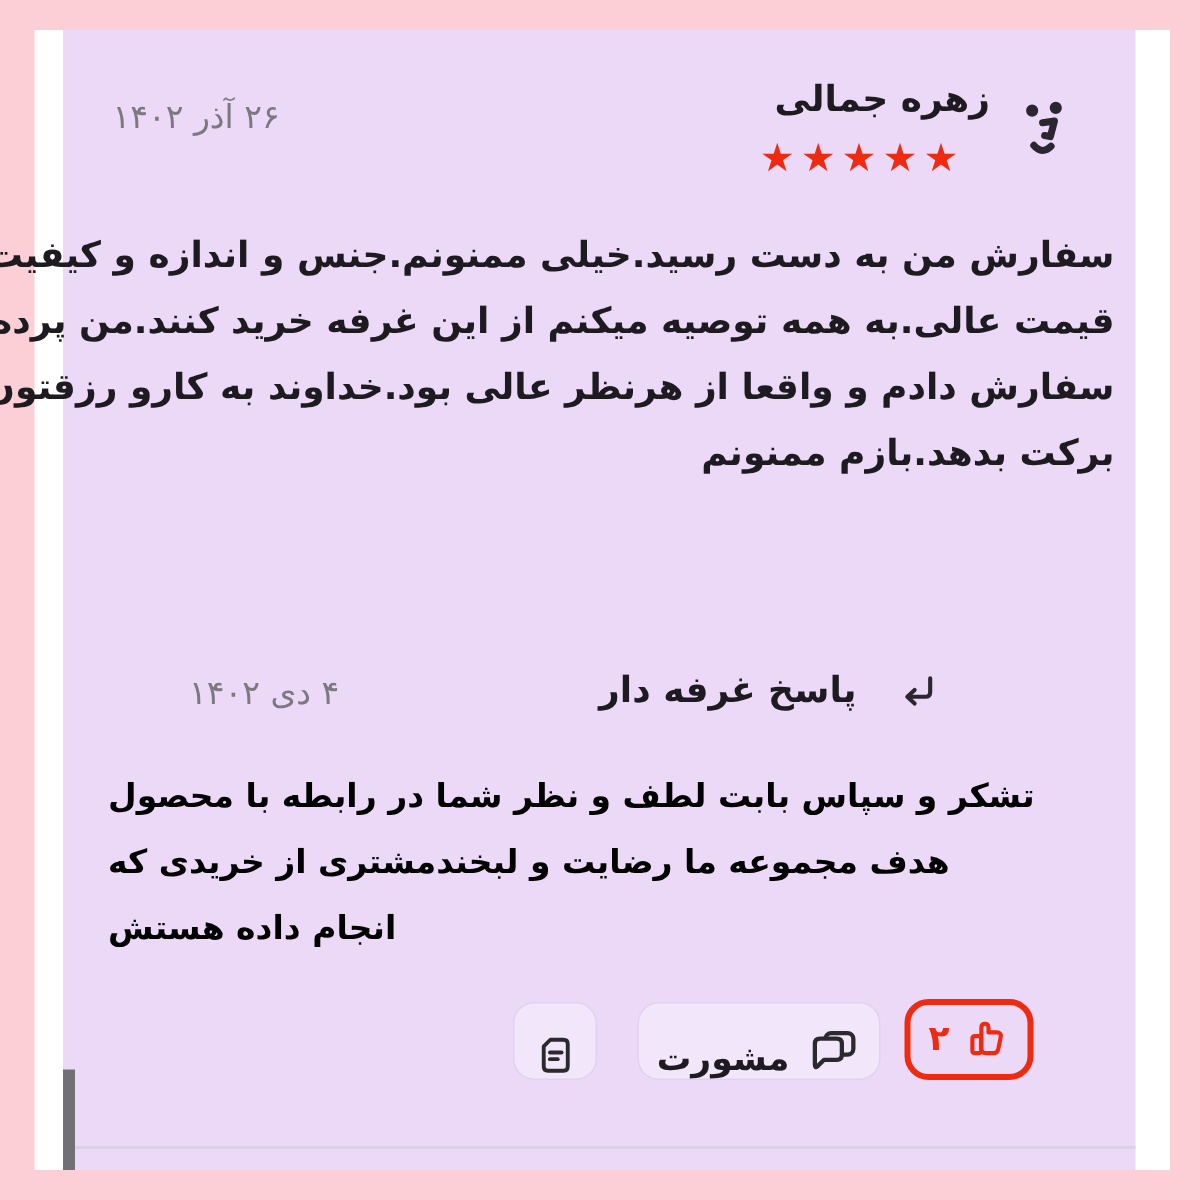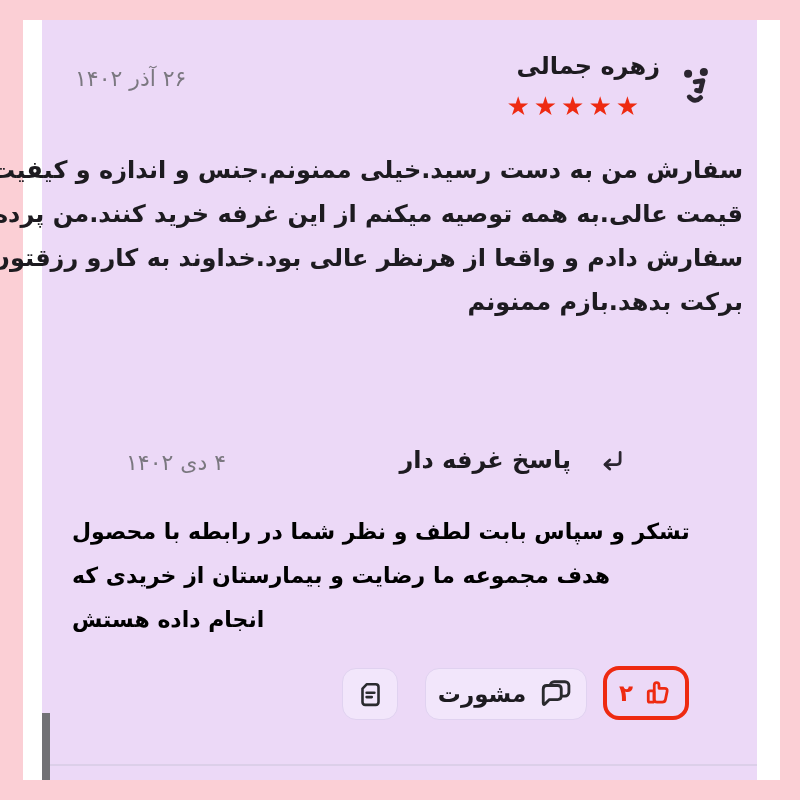--- a/index.html
+++ b/index.html
@@ -48,21 +48,21 @@
   .reply-text {
     position:absolute; top:490px; right:30px; left:30px;
     text-align:left; color:#000000;
     font-size:22px; font-weight:700; line-height:44px;
   }
   .reply-text div { white-space:nowrap; }
   
   .btn {
     position:absolute; top:648px; height:52px;
     background:#f2e6fb; border:1.5px solid #e0d2f0; border-radius:14px;
-    display:flex; align-items:center; justify-content:center; gap:12px;
+    display:flex; align-items:flex-end; justify-content:center; gap:12px;
     cursor:pointer;
   }
   .note-btn { left:300px; width:56px; }
   .consult-btn { left:383px; width:162px; }
   .consult-label { font-size:23px; font-weight:700; color:#1d1b20; }
   .like-btn {
     position:absolute; top:646px; left:561px; width:86px; height:54px;
     background:transparent; border:4px solid #ee2a11; border-radius:16px;
     display:flex; align-items:center; justify-content:center; gap:10px;
     cursor:pointer;
@@ -109,21 +109,21 @@
     <svg viewBox="0 0 24 24" width="30" height="30" fill="none" stroke="#2b2630" stroke-width="2.2" stroke-linecap="round" stroke-linejoin="round">
       <path d="M18.5 5 V12.2 Q18.5 14.8 15.9 14.8 H7"></path>
       <path d="M10.2 11.2 L6.3 14.8 L10.2 18.4"></path>
     </svg>
   </span>
   <div class="reply-label">پاسخ غرفه دار</div>
   <div class="date reply-date">۴ دی ۱۴۰۲</div>
 
   <div class="reply-text">
     <div>تشکر و سپاس بابت لطف و نظر شما در رابطه با محصول</div>
-    <div>هدف مجموعه ما رضایت  و بیمارستان از خریدی که</div>
+    <div>هدف مجموعه ما رضایت  و لبخندمشتری از خریدی که</div>
     <div>انجام داده هستش</div>
   </div>
 
   <div class="btn note-btn">
     <span>
       <svg viewBox="0 0 24 24" width="31" height="31" fill="none" stroke="#2a2a2e" stroke-width="2" stroke-linecap="round" stroke-linejoin="round">
         <path d="M9.2 4 H16 Q18.2 4 18.2 6.2 V17.8 Q18.2 20 16 20 H8 Q5.8 20 5.8 17.8 V7.4 Z"></path>
         <path d="M9 10.6 H15"></path>
         <path d="M9 14 H13"></path>
       </svg>

